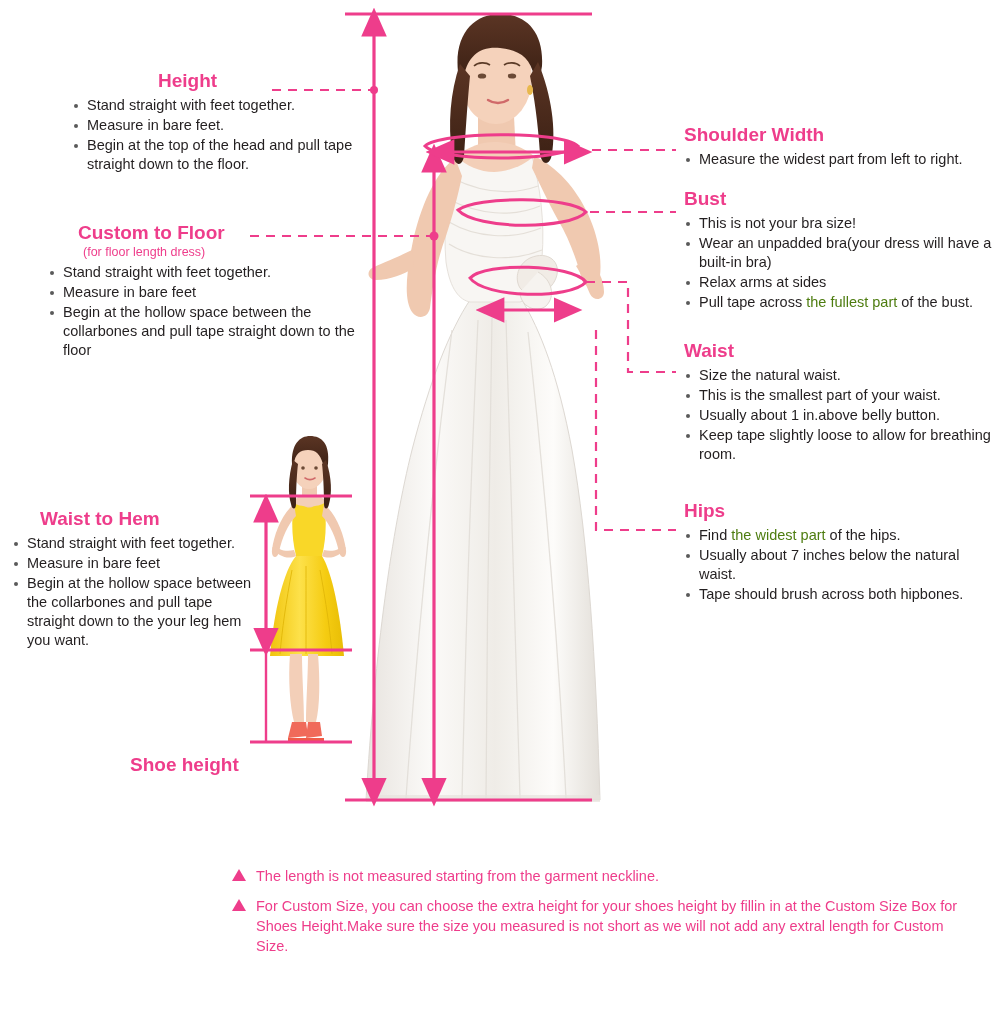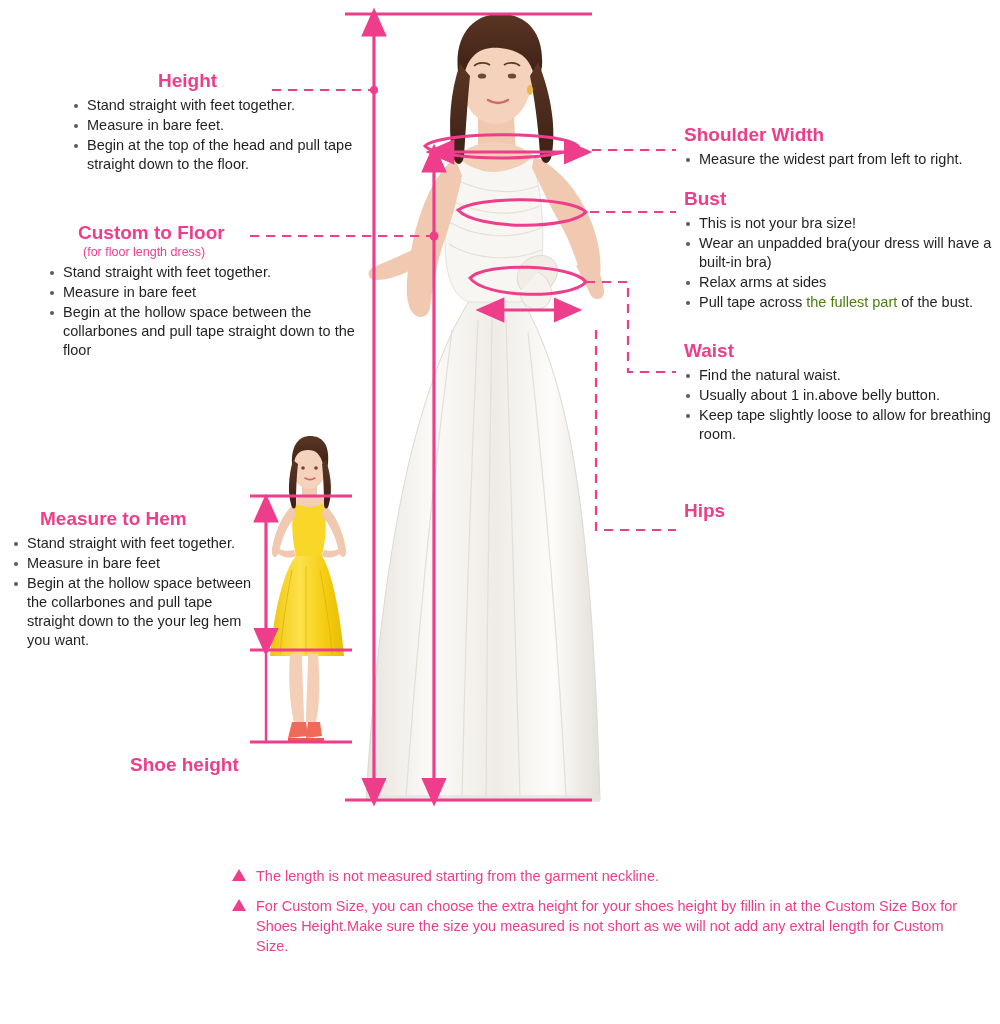--- a/index.html
+++ b/index.html
@@ -313,21 +313,21 @@
     <div class="sec-title">Custom to Floor</div>
     <div class="sec-sub">(for floor length dress)</div>
     <ul class="bullets">
       <li>Stand straight with feet together.</li>
       <li>Measure in bare feet</li>
       <li>Begin at the hollow space between the collarbones and pull tape straight down to the floor</li>
     </ul>
   </div>
 
   <div class="section" id="sec-hollow-hem">
-    <div class="sec-title">Measure to Hem</div>
+    <div class="sec-title">Waist to Hem</div>
     <ul class="bullets">
       <li>Stand straight with feet together.</li>
       <li>Measure in bare feet</li>
       <li>Begin at the hollow space between the collarbones and pull tape straight down to the your leg hem  you want.</li>
     </ul>
   </div>
 
   <div class="section" id="sec-shoe">
     <div class="sec-title">Shoe height</div>
   </div>
@@ -345,28 +345,34 @@
       <li>This is not your bra size!</li>
       <li>Wear an unpadded bra(your dress will have a built-in bra)</li>
       <li>Relax arms at sides</li>
       <li><span>Pull tape across </span><span class="pinkword">the fullest part</span><span> of the bust.</span></li>
     </ul>
   </div>
 
   <div class="section" id="sec-waist">
     <div class="sec-title">Waist</div>
     <ul class="bullets">
-      <li>Find the natural waist.</li>
+      <li>Size the natural waist.</li>
+      <li>This is the smallest part of your waist.</li>
       <li>Usually about 1 in.above belly button.</li>
       <li>Keep tape slightly loose to allow for breathing room.</li>
     </ul>
   </div>
 
   <div class="section" id="sec-hips">
     <div class="sec-title">Hips</div>
+    <ul class="bullets">
+      <li><span>Find </span><span class="pinkword">the widest part</span><span> of the hips.</span></li>
+      <li>Usually about 7 inches below the natural waist.</li>
+      <li>Tape should brush across both hipbones.</li>
+    </ul>
   </div>
 
   <div id="footnotes">
     <div class="note">
       <span class="tri"></span>
       <span>The length is not measured starting from the garment neckline.</span>
     </div>
     <div class="note">
       <span class="tri"></span>
       <span>For Custom Size, you can choose the extra height for your shoes height by fillin in at the Custom Size Box for Shoes Height.Make sure the size you measured is not short as we will not add any extral length for Custom Size.</span>

